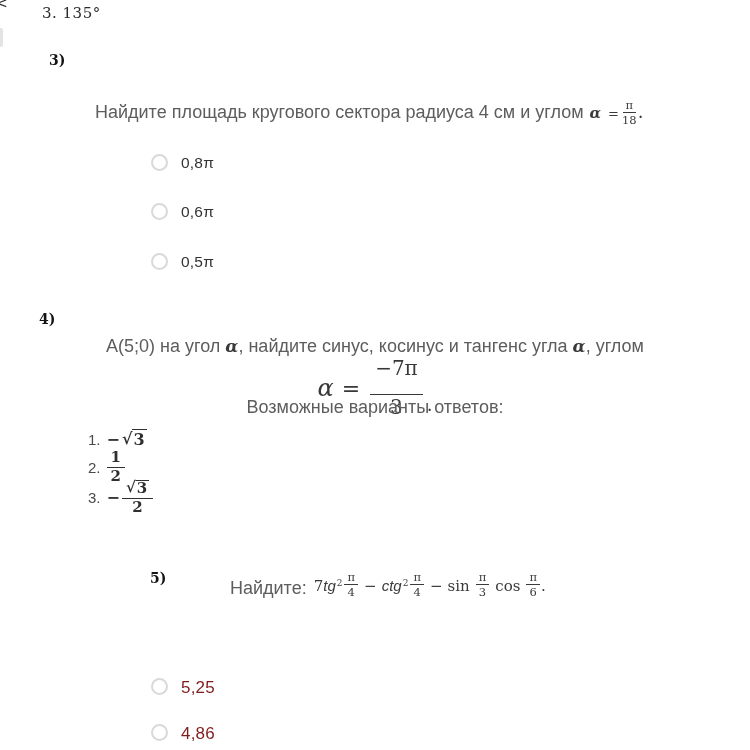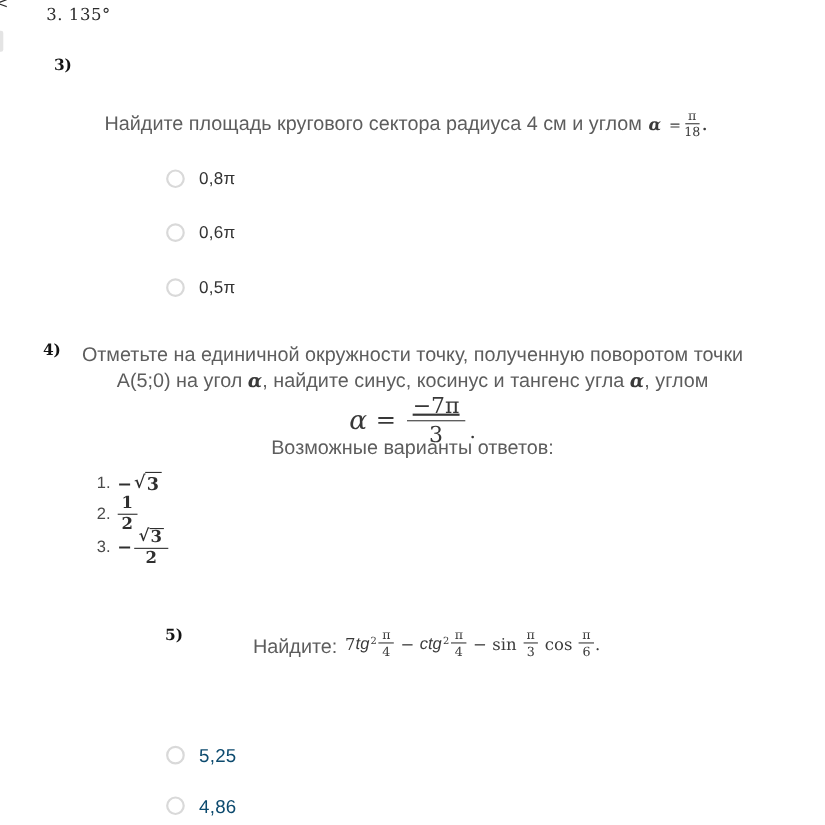--- a/index.html
+++ b/index.html
@@ -43,41 +43,41 @@
   .frac .num { padding:0 3px 1px; border-bottom:1.4px solid currentColor; }
   .frac .den { padding-top:1px; }
   .frac-sm { font-size:11.5px; color:#3a3a3a; margin:0 1px; position:relative; top:-1px; }
   .a-sm { font-size:15px; margin-left:6px; }
   .eq-sm { font-size:13px; color:#3a3a3a; margin:0 2px; }
   .period { color:#3a3a3a; }
 
   .f-alpha { font-size:24px; font-style:italic; }
   .f-eq { font-size:22px; margin:0 10px 0 8px; }
   .f-frac { font-size:20px; line-height:1.15; }
-  .f-frac .num { padding:0 5px 2px; border-bottom:1.6px solid #383838;text-decoration:underline; }
+  .f-frac .num { padding:0 5px 14px; border-bottom:1.6px solid #383838; }
   .f-period { font-size:18px; align-self:flex-end; margin:0 0 4px 4px; }
 
   .sqrt { display:inline-flex; align-items:flex-start; }
   .sqrt .rad { font-style:normal; }
   .sqrt .radicand { border-top:1.5px solid currentColor; padding:0 2px 0 1px; }
 
   
   .variant { position:absolute; left:88px; display:flex; align-items:center; color:#303030; }
   .v-index { font-size:15px; color:#4a4a4a; margin-right:6px; font-family:"Liberation Sans", sans-serif; }
   .v-math { font-family:"DejaVu Serif", serif; font-weight:bold; font-size:16px; color:#2f2f2f;
             display:inline-flex; align-items:center; }
   .v-frac { font-size:15px; }
   .v-frac .num { padding:0 4px 1px; }
   .v-minus { margin-right:2px; }
 
   
   .radio-row { position:absolute; left:151px; display:flex; align-items:flex-start; gap:13px; cursor:pointer; }
   .radio { width:17px; height:17px; border:2px solid #d9d9d9; border-radius:50%; background:#fff; flex:none; }
   .radio-label { font-size:15.5px; color:#333333; font-weight:500; letter-spacing:.2px; }
-  .radio-label-lg { font-size:17px; font-weight:400; color:#0c4a6e; }
+  .radio-label-lg { font-size:17px; font-weight:400; color:#7f1d1d; }
 
   
   .q5row { left:230px; top:572px; display:flex; align-items:flex-end; color:#3a3a3a; }
   .q5prompt { margin-right:7px; }
   .q5math { display:inline-flex; align-items:center; font-size:15px; color:#3a3a3a; }
   .q5math sup { font-size:9px; margin:-6px 1px 0 1px; font-family:"DejaVu Serif", serif; }
   .q5math .gap { width:5px; }
   .q5math .m-minus { margin:0 5px; font-family:"DejaVu Serif", serif; }
 </style>
 </head>
@@ -107,21 +107,21 @@
   <span class="radio-label">0,6π</span>
 </div>
 <div class="radio-row" style="top:253px">
   <span class="radio"></span>
   <span class="radio-label">0,5π</span>
 </div>
 
 <div class="abs qnum q4num">4)</div>
 
 <div class="abs qtext q4para">
-  <span>Отметьте на единичной окружности точку, полученную поворотом точки</span><br>
+  <br>
   <span>А(5;0) на угол </span><span class="mvar" style="font-size:17px">α</span><span>, найдите синус, косинус и тангенс угла </span><span class="mvar" style="font-size:17px">α</span><span>, углом</span>
 </div>
 
 <div class="abs q4formula">
   <span class="f-alpha">α</span>
   <span class="f-eq">=</span>
   <span class="frac f-frac">
     <span class="num">−7π</span>
     <span class="den">3</span>
   </span>

